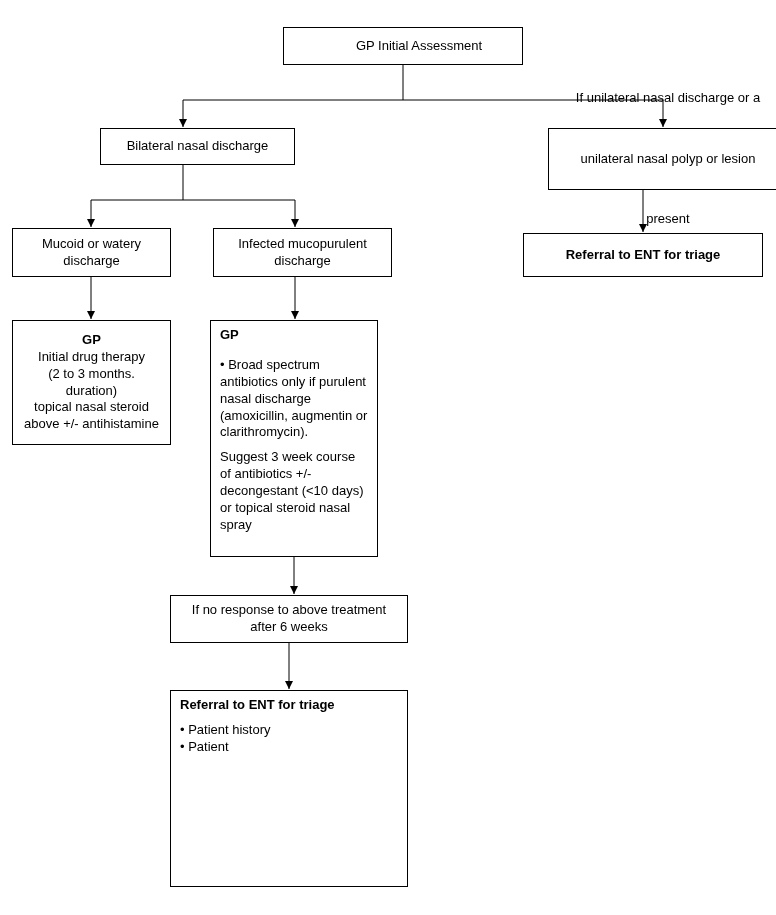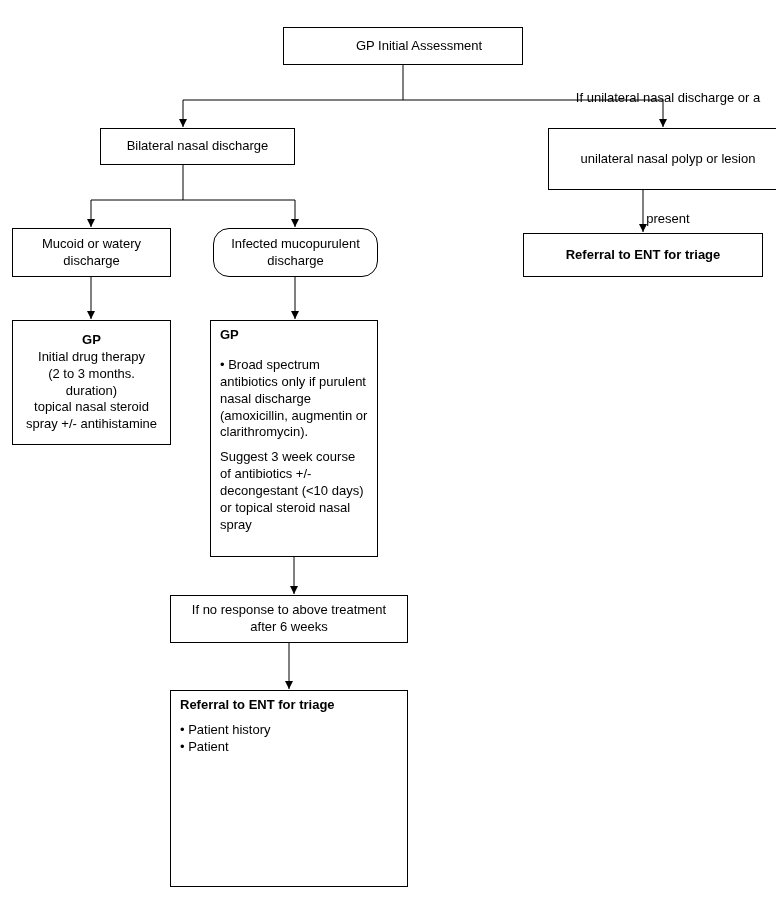--- a/index.html
+++ b/index.html
@@ -83,32 +83,32 @@
 
   <div class="box center" style="left:523px; top:233px; width:240px; height:44px;">
     <div class="bold">Referral to ENT for triage</div>
   </div>
 
   <div class="box center" style="left:12px; top:228px; width:159px; height:49px;">
     <div>Mucoid or watery</div>
     <div>discharge</div>
   </div>
 
-  <div class="box center" style="left:213px; top:228px; width:165px; height:49px;border-radius:16px;">
+  <div class="box center" style="left:213px; top:228px; width:179px; height:49px;">
     <div>Infected mucopurulent</div>
     <div>discharge</div>
   </div>
 
   <div class="box center" style="left:12px; top:320px; width:159px; height:125px;">
     <div class="bold">GP</div>
     <div>Initial drug therapy</div>
     <div>(2 to 3 months.</div>
     <div>duration)</div>
     <div>topical nasal steroid</div>
-    <div>spray +/- antihistamine</div>
+    <div>above +/- antihistamine</div>
   </div>
 
   <div class="box pad" style="left:210px; top:320px; width:168px; height:237px;">
     <div class="bold">GP</div>
     <p class="para gap-top-sm">• Broad spectrum antibiotics only if purulent nasal discharge (amoxicillin, augmentin or clarithromycin).</p>
     <p class="para gap-top-md">Suggest 3 week course of antibiotics +/- decongestant (&lt;10 days) or topical steroid nasal spray</p>
   </div>
 
   <div class="box center" style="left:170px; top:595px; width:238px; height:48px; padding:12px 14px;">
     <div>If no response to above treatment after 6 weeks</div>

